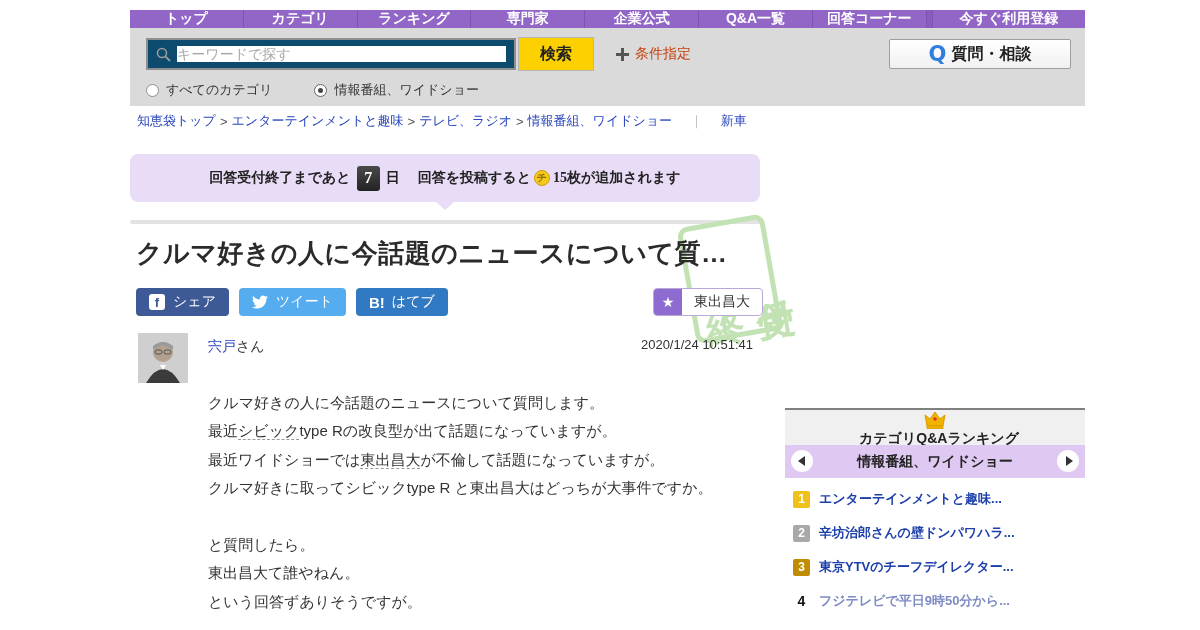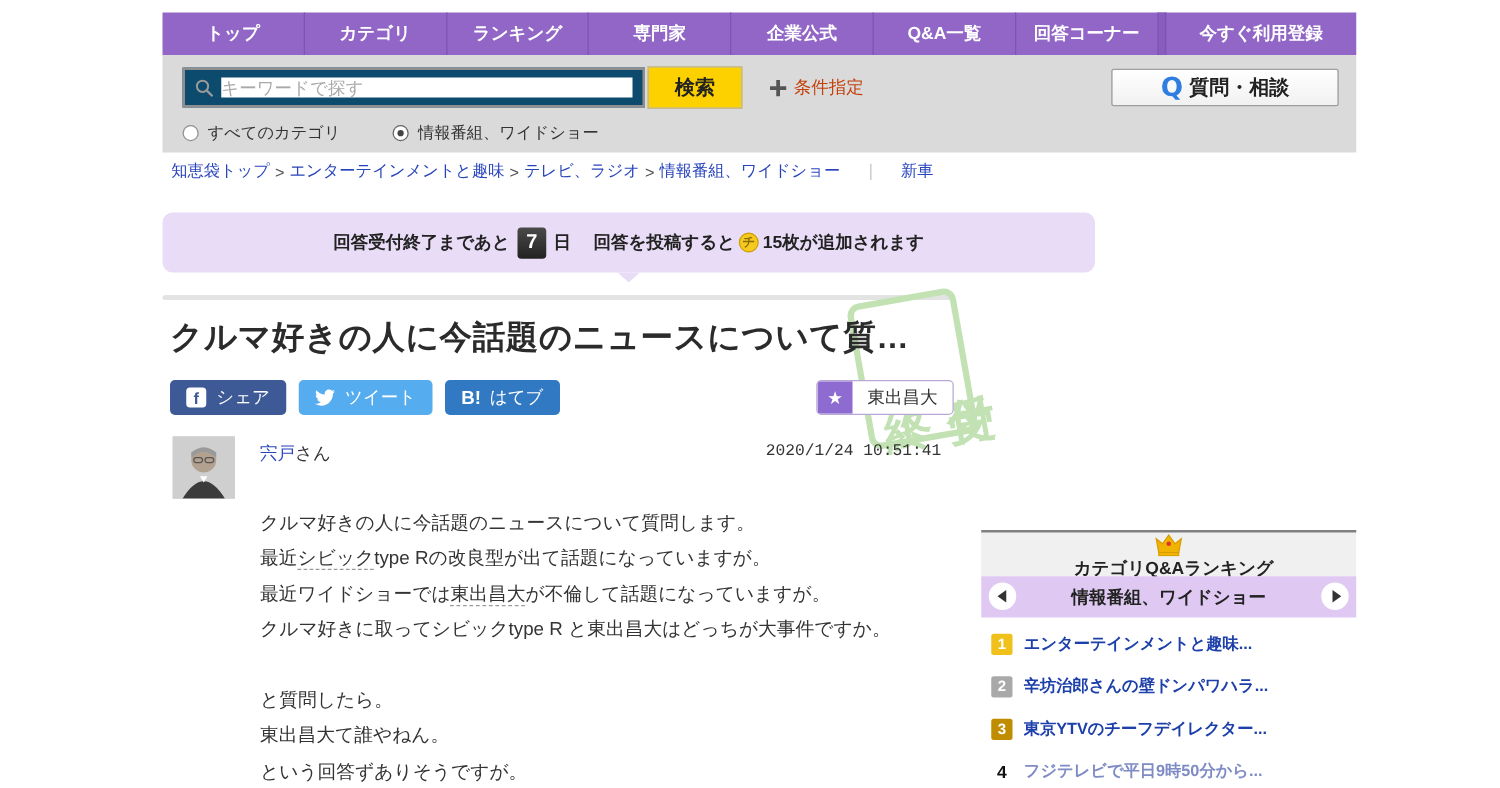--- a/index.html
+++ b/index.html
@@ -1,21 +1,21 @@
 <!DOCTYPE html>
 <html><head>
 <meta charset="utf-8">
 <style>
   * { margin:0; padding:0; box-sizing:border-box; }
   html,body { width:1200px; height:630px; overflow:hidden; background:#fff;
     font-family:"Liberation Sans","DejaVu Sans",sans-serif; color:#333; }
   .page { width:955px; margin-left:130px; position:relative; }
 
   
-  .topnav { margin-top:10px; height:34px; background:#9166c6; display:flex; align-items:stretch; }
+  .topnav { margin-top:10px; height:18px; background:#9166c6; display:flex; align-items:stretch; }
   .topnav .nav-item { flex:1; display:flex; align-items:center; justify-content:center;
     color:#fff; font-size:14px; font-weight:bold; cursor:pointer; border-left:1px solid #7d54b2; }
   .topnav .nav-item:first-child { border-left:none; }
   .topnav .nav-sep2 { width:7px; border-left:1px solid #7d54b2; border-right:1px solid #7d54b2; background:#8a5cc0; }
   .topnav .nav-item.signup { flex:1.35; border-left:none; }
 
   
   .search-area { background:#dadada; padding:9px 14px 8px 16px; height:78px; }
   .search-row { display:flex; align-items:center; }
   .search-box { display:flex; align-items:center; background:#0c4a6e; border:2px solid #8f8f8f; width:370px; height:32px; padding:0 8px; }
@@ -40,21 +40,21 @@
   .radio.checked::after { content:""; position:absolute; left:3px; top:3px; width:5px; height:5px; border-radius:50%; background:#444; }
   .radio-label { margin-right:42px; cursor:pointer; }
 
   
   .breadcrumb { display:flex; align-items:center; height:30px; font-size:13px; padding-left:7px; }
   .breadcrumb a { color:#2945bb; text-decoration:none; cursor:pointer; }
   .crumb-sep { color:#555; margin:0 4px; }
   .crumb-pipe { color:#b5b5b5; margin:0 18px; }
 
   
-  .banner-wrap { position:relative; width:746px; margin-top:18px; }
+  .banner-wrap { position:relative; width:630px; margin-top:18px;font-family:Liberation Serif, serif; }
   .banner { background:#e9dcf7; border-radius:8px; height:48px; display:flex; align-items:center; justify-content:center;
     font-size:14px; font-weight:bold; color:#222; }
   .banner .day-tile { display:inline-flex; align-items:center; justify-content:center; width:23px; height:25px;
     background:linear-gradient(#4a4a4a,#222); color:#fff; border-radius:3px; font-size:16px; margin:0 6px; }
   .banner .gap { width:18px; }
   .coin { display:inline-flex; align-items:center; justify-content:center; width:16px; height:16px; border-radius:50%;
     background:#f6c91e; border:1px solid #cf9f00; color:#8a6d00; font-size:10px; font-weight:bold; margin:0 3px; }
   .banner-pointer { position:absolute; left:50%; bottom:-8px; margin-left:-9px; width:0; height:0;
     border-left:9px solid transparent; border-right:9px solid transparent; border-top:8px solid #e9dcf7; }
 
@@ -79,21 +79,21 @@
   .share-btn.fb { background:#3d5a96; }
   .share-btn.tw { background:#55acee; }
   .share-btn.ht { background:#3179c2; }
   .share-btn .bird { margin-right:8px; }
   .share-btn .bexcl { font-weight:bold; font-size:15px; margin-right:7px; }
   .chiecolle { position:absolute; right:2px; top:0; display:flex; align-items:stretch; height:28px;
     border:1px solid #b9a8d6; border-radius:4px; overflow:hidden; background:#fff; cursor:pointer; }
   .chiecolle .star-box { width:28px; background:#8e6bd0; color:#fff; display:flex; align-items:center; justify-content:center; font-size:14px; }
   .chiecolle .cc-label { display:flex; align-items:center; padding:0 12px; font-size:14px; color:#333; }
 
-  .author-row { position:relative; margin-top:17px; padding-left:8px; height:52px;font-family:Liberation Mono, monospace; }
+  .author-row { position:relative; margin-top:17px; padding-left:8px; height:52px; }
   .avatar { position:absolute; left:8px; top:0; width:50px; height:50px; background:#d2d2d2; overflow:hidden; cursor:pointer; }
   .author-name { position:absolute; left:78px; top:5px; font-size:14px; }
   .author-name a { color:#2945bb; text-decoration:none; cursor:pointer; }
   .timestamp { position:absolute; right:12px; top:4px; font-size:13px; color:#333; }
 
   .q-body { margin-left:78px; margin-top:4px; font-size:15px; line-height:28.4px; color:#333; }
   .q-body .kw { color:#333; text-decoration:none; border-bottom:1px dashed #9a9a9a; cursor:pointer; }
 
   
   .sidebar { position:absolute; left:655px; top:176px; width:300px; }

